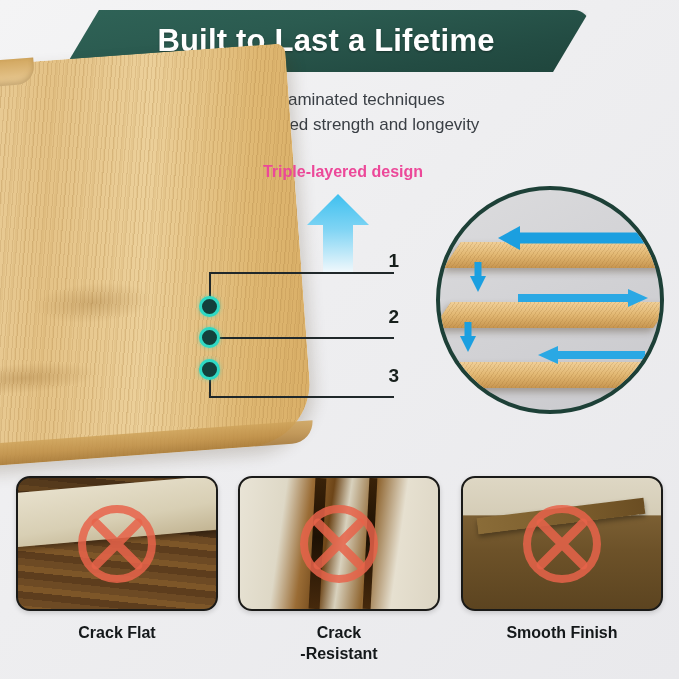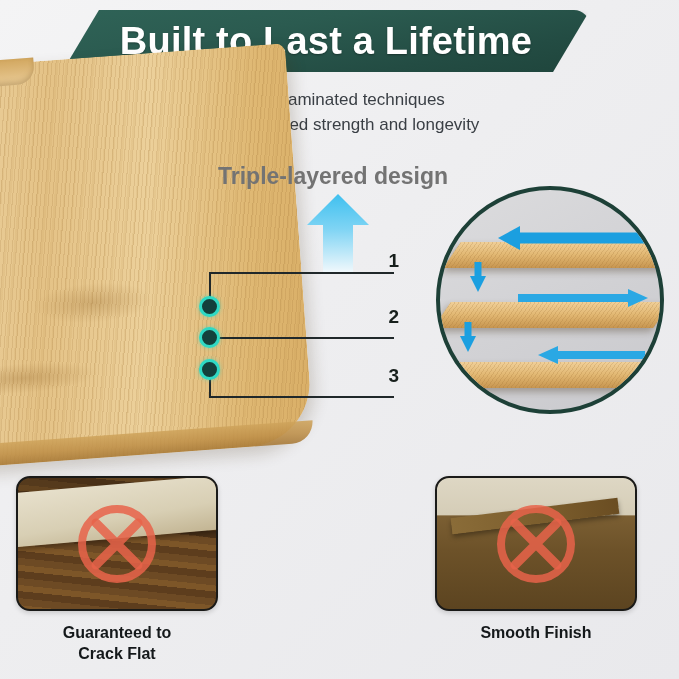--- a/index.html
+++ b/index.html
@@ -14,21 +14,21 @@
   #banner-wrap { position:absolute; left:0; top:10px; width:679px; height:68px; }
   #banner {
     position:absolute; left:62px; top:0; width:528px; height:62px;
     background:linear-gradient(170deg,#2f6357 0%,#2b5b50 35%,#234c43 75%,#1f453c 100%);
     clip-path:polygon(7% 0%, 100% 0%, 93% 100%, 0% 100%);
     border-radius:16px;
     box-shadow:0 3px 7px rgba(0,0,0,.22);
     display:flex; align-items:center; justify-content:center;
   }
   #banner-title {
-    color:#fff; font-size:38px; font-weight:bold; letter-spacing:.2px;
+    color:#fff; font-size:31px; font-weight:bold; letter-spacing:.2px;
     white-space:nowrap; text-shadow:0 1px 2px rgba(0,0,0,.35);
   }
 
   
   #subtitle {
     position:absolute; left:0; top:88px; width:679px;
     text-align:center; color:#3a3f45; font-size:17px; line-height:1.45;
     font-weight:400;
   }
 
@@ -63,21 +63,21 @@
     text-shadow:0 1px 0 rgba(255,245,215,.45);
   }
   .grain-knot {
     position:absolute; border-radius:50%;
     background:radial-gradient(ellipse at center, rgba(150,105,45,.30) 0%, rgba(150,105,45,0) 70%);
   }
 
   
   #layer-heading {
     position:absolute; left:218px; top:163px; width:250px;
-    color:#737373; font-size:23px; font-weight:bold; 
+    color:#ec4899; font-size:16px; font-weight:bold; text-align:center;
     white-space:nowrap;
   }
 
   
   #up-arrow { position:absolute; left:303px; top:192px; width:70px; height:80px; }
 
   
   .dot {
     position:absolute; width:21px; height:21px; border-radius:50%;
     background:#13403c;
@@ -117,21 +117,21 @@
   }
   #slab-1 { left:12px; top:52px;  width:220px; }
   #slab-2 { left:2px;  top:112px; width:220px; }
   #slab-3 { left:-8px; top:172px; width:220px; }
 
   
   #cards { position:absolute; left:0; top:476px; width:679px; height:203px; }
   .card { position:absolute; top:0; width:202px; }
   #card-0 { left:16px; }
   #card-1 { left:238px; }
-  #card-2 { left:435px; }
+  #card-2 { left:461px; }
   .card-photo {
     width:202px; height:135px; border-radius:14px;
     border:2px solid #1a1a18; position:relative; overflow:hidden;
     box-shadow:0 2px 5px rgba(0,0,0,.16);
   }
   .card-caption {
     margin-top:11px; text-align:center; color:#14181a;
     font-size:16px; font-weight:bold; line-height:1.32;
   }
   .no-symbol { position:absolute; left:50%; top:50%; transform:translate(-50%,-50%); }
@@ -258,25 +258,38 @@
 
   <div class="card" id="card-0">
     <div class="card-photo" id="photo-0">
       <div class="plank-top"></div>
       <svg class="no-symbol" width="86" height="86" viewBox="0 0 86 86">
         <circle cx="43" cy="43" r="35" stroke="#e8634a" stroke-width="8" fill="none" opacity=".85"></circle>
         <path d="M22 22 L64 64 M64 22 L22 64" stroke="#e8634a" stroke-width="9" stroke-linecap="round" opacity=".85"></path>
       </svg>
     </div>
     <div class="card-caption">
-      <div>Guaranteed to</div>
       <div>Crack Flat</div>
     </div>
   </div>
 
+  <div class="card" id="card-1">
+    <div class="card-photo" id="photo-1">
+      <div class="crack" style="left:72px;"></div>
+      <div class="crack" style="left:126px; width:8px;"></div>
+      <svg class="no-symbol" width="86" height="86" viewBox="0 0 86 86">
+        <circle cx="43" cy="43" r="35" stroke="#e8634a" stroke-width="8" fill="none" opacity=".85"></circle>
+        <path d="M22 22 L64 64 M64 22 L22 64" stroke="#e8634a" stroke-width="9" stroke-linecap="round" opacity=".85"></path>
+      </svg>
+    </div>
+    <div class="card-caption">
+      <div>Crack</div>
+      <div>-Resistant</div>
+    </div>
+  </div>
 
   <div class="card" id="card-2">
     <div class="card-photo" id="photo-2">
       <div class="splinter"></div>
       <svg class="no-symbol" width="86" height="86" viewBox="0 0 86 86">
         <circle cx="43" cy="43" r="35" stroke="#e8634a" stroke-width="8" fill="none" opacity=".85"></circle>
         <path d="M22 22 L64 64 M64 22 L22 64" stroke="#e8634a" stroke-width="9" stroke-linecap="round" opacity=".85"></path>
       </svg>
     </div>
     <div class="card-caption">

